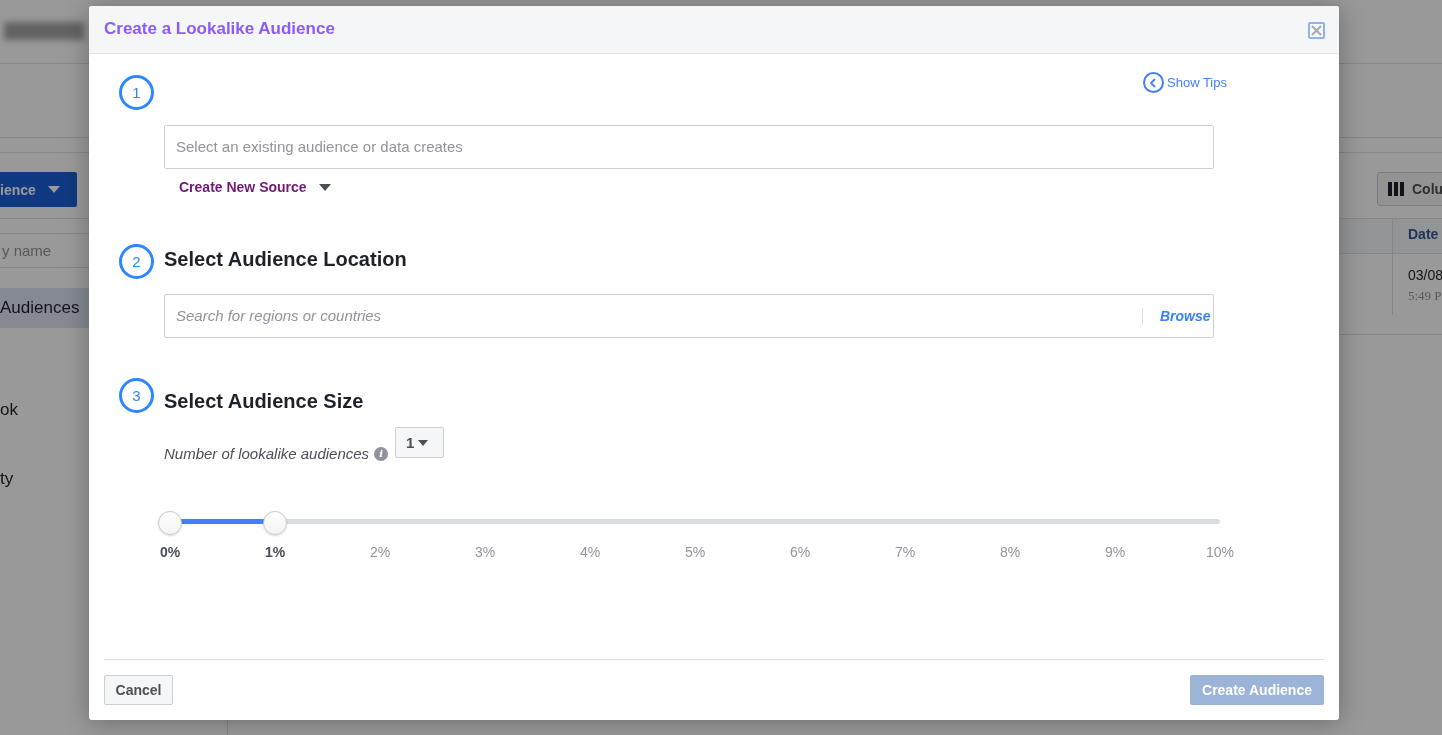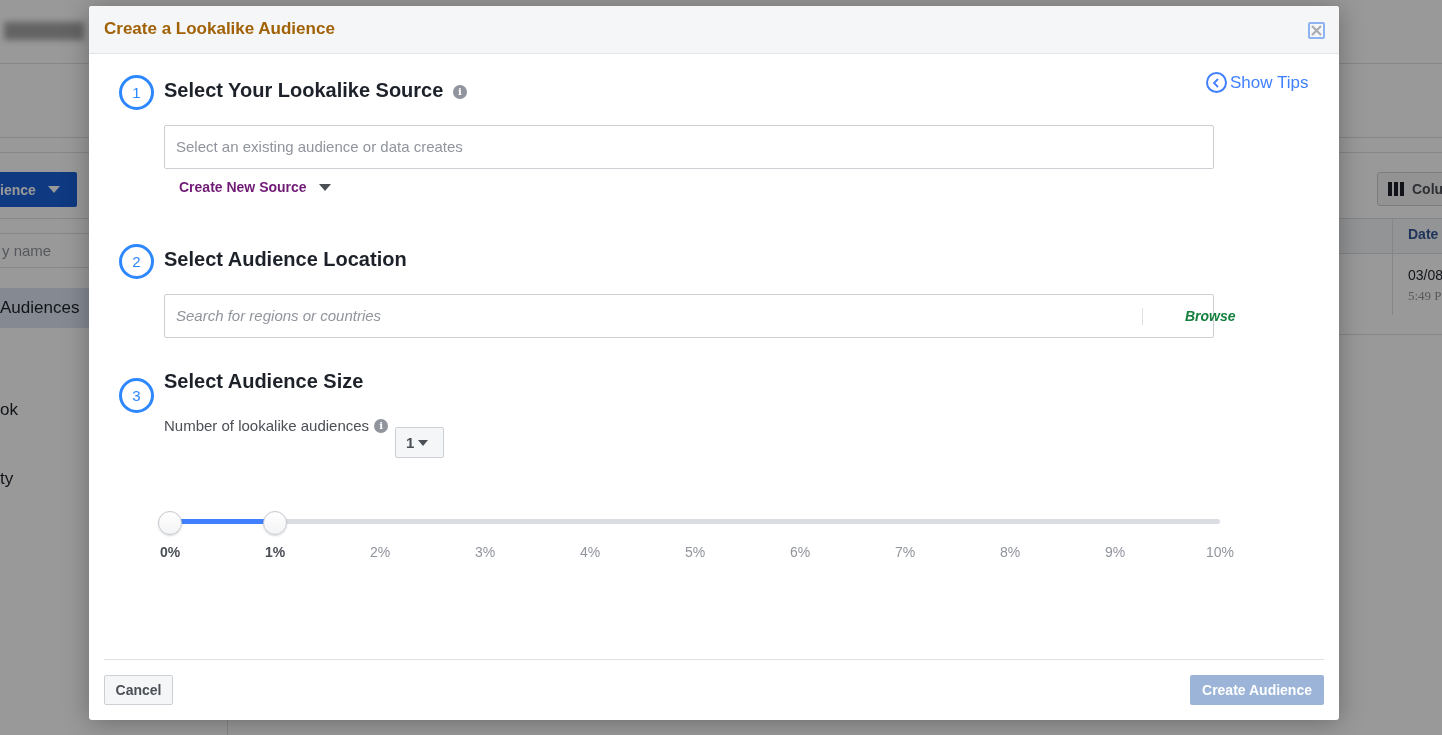--- a/index.html
+++ b/index.html
@@ -29,37 +29,37 @@
   .bg-date-head { position: absolute; left: 1408px; top: 226px; font-size: 14px; font-weight: bold; color: #365899; }
   .bg-date-val { position: absolute; left: 1408px; top: 267px; font-size: 14px; color: #1d2129; text-align: right; }
   .bg-time-val { position: absolute; left: 1408px; top: 288px; font-size: 13px; color: #90949c; font-family: Liberation Serif, serif; }
   .bg-line4 { position: absolute; left: 1338px; top: 334px; width: 104px; height: 1px; background: #dddfe2; }
 
   .overlay { position: absolute; inset: 0; background: rgba(0,0,0,0.4); }
 
   
   .modal { position: absolute; left: 89px; top: 6px; width: 1250px; height: 714px; background: #fff; border-radius: 3px; box-shadow: 0 2px 26px rgba(0,0,0,.3); overflow: hidden; }
   .modal-header { height: 48px; background: #f5f6f7; border-bottom: 1px solid #e5e5e5; position: relative; }
-  .modal-title { position: absolute; left: 15px; top: 13px; font-size: 17px; font-weight: bold; color: #a16207; }
+  .modal-title { position: absolute; left: 15px; top: 13px; font-size: 17px; font-weight: bold; color: #8b5cf6; }
   .close-btn { position: absolute; left: 1219px; top: 16px; width: 17px; height: 17px; border: 2px solid #8fb3f0; border-radius: 2px; background: #f5f6f7; display: flex; align-items: center; justify-content: center; cursor: pointer; }
 
-  .show-tips { position: absolute; left: 1117px; top: 66px; display: flex; align-items: center; color: #4080ff; font-size: 17px; cursor: pointer; }
+  .show-tips { position: absolute; left: 1054px; top: 66px; display: flex; align-items: center; color: #4080ff; font-size: 13px; cursor: pointer; }
   .show-tips .circ { width: 21px; height: 21px; border: 2px solid #4080ff; border-radius: 50%; display: flex; align-items: center; justify-content: center; margin-right: 3px; }
 
   .step-num { position: absolute; left: 30px; width: 35px; height: 35px; border: 3px solid #2d88ff; border-radius: 50%; color: #2d88ff; font-size: 15px; display: flex; align-items: center; justify-content: center; }
   .step-title { position: absolute; left: 75px; font-size: 20px; font-weight: bold; color: #1d2129; }
   .info-icon { display: inline-flex; width: 14px; height: 14px; border-radius: 50%; background: #90949c; color: #fff; font-size: 10px; font-weight: bold; align-items: center; justify-content: center; font-family: "DejaVu Serif", serif; vertical-align: middle; }
 
   .text-input { position: absolute; left: 75px; width: 1050px; height: 44px; border: 1px solid #ccd0d5; border-radius: 2px; font-size: 15px; color: #90949c; padding-left: 11px; line-height: 42px; background: #fff; }
   .create-source { position: absolute; left: 90px; top: 173px; font-size: 14px; font-weight: bold; color: #701a75; display: flex; align-items: center; cursor: pointer; }
   .create-source .caret { margin-left: 12px; width: 0; height: 0; border-left: 6px solid transparent; border-right: 6px solid transparent; border-top: 7px solid #4b4f56; }
   .browse-div { position: absolute; left: 977px; top: 13px; width: 1px; height: 17px; background: #dddfe2; }
-  .browse { position: absolute; left: 1020px; top: 0; font-size: 14px; font-weight: bold; color: #15803d; line-height: 42px; cursor: pointer; }
+  .browse { position: absolute; left: 995px; top: 0; font-size: 14px; font-weight: bold; color: #3b82f6; line-height: 42px; cursor: pointer; }
 
-  .num-label { position: absolute; left: 75px; top: 411px; font-size: 15px; color: #4b4f56; display: flex; align-items: center; }
+  .num-label { position: absolute; left: 75px; top: 439px; font-size: 15px; color: #4b4f56; display: flex; align-items: center; font-style: italic; }
   .num-label .info-icon { margin-left: 5px; }
   .num-select { position: absolute; left: 306px; top: 421px; width: 49px; height: 31px; border: 1px solid #ccd0d5; border-radius: 2px; background: #f5f6f7; display: flex; align-items: center; padding-left: 10px; font-size: 15px; font-weight: bold; color: #4b4f56; cursor: pointer; }
   .num-select .caret { margin-left: 4px; width: 0; height: 0; border-left: 5px solid transparent; border-right: 5px solid transparent; border-top: 6px solid #4b4f56; }
 
   .slider-track { position: absolute; left: 81px; top: 513px; width: 1050px; height: 5px; background: #dadde1; border-radius: 3px; }
   .slider-fill { position: absolute; left: 0; top: 0; height: 5px; background: #4080ff; }
   .slider-handle { position: absolute; top: 505px; width: 24px; height: 24px; border-radius: 50%; background: linear-gradient(#fff, #f3f4f6); border: 1px solid #c4c8ce; box-shadow: 0 1px 2px rgba(0,0,0,.15); cursor: grab; }
   .tick { position: absolute; top: 538px; font-size: 14px; color: #90949c; transform: translateX(-50%); white-space: nowrap; }
   .tick.bold { font-weight: bold; color: #4b4f56; }
 
@@ -120,40 +120,36 @@
   <div class="show-tips">
     <span class="circ">
       <svg width="9" height="10" viewBox="0 0 9 10">
           <path d="M6 1 L2 5 L6 9" stroke="#4080ff" stroke-width="1.8" fill="none"></path>
         </svg>
     </span>
     <span>Show Tips</span>
   </div>
 
   <div class="step-num" style="top:69px;">1</div>
-  <div class="step-title" style="top:73px;">
-    <span>Select Your Lookalike Source</span>
-    <span class="info-icon" style="margin-left:4px;">i</span>
-  </div>
   <div class="text-input" style="top:119px;">Select an existing audience or data creates</div>
   <div class="create-source">
     <span>Create New Source</span>
     <span class="caret"></span>
   </div>
 
   <div class="step-num" style="top:238px;">2</div>
   <div class="step-title" style="top:242px;">Select Audience Location</div>
   <div class="text-input" style="top:288px;font-style:italic;">
     <span>Search for regions or countries</span>
     <span class="browse-div"></span>
     <span class="browse">Browse</span>
   </div>
 
   <div class="step-num" style="top:372px;">3</div>
-  <div class="step-title" style="top:364px;text-align:right;">Select Audience Size</div>
+  <div class="step-title" style="top:384px;text-align:right;">Select Audience Size</div>
   <div class="num-label">
     <span>Number of lookalike audiences</span>
     <span class="info-icon">i</span>
   </div>
   <div class="num-select">
     <span>1</span>
     <span class="caret"></span>
   </div>
 
   <div id="slider-track" class="slider-track">

